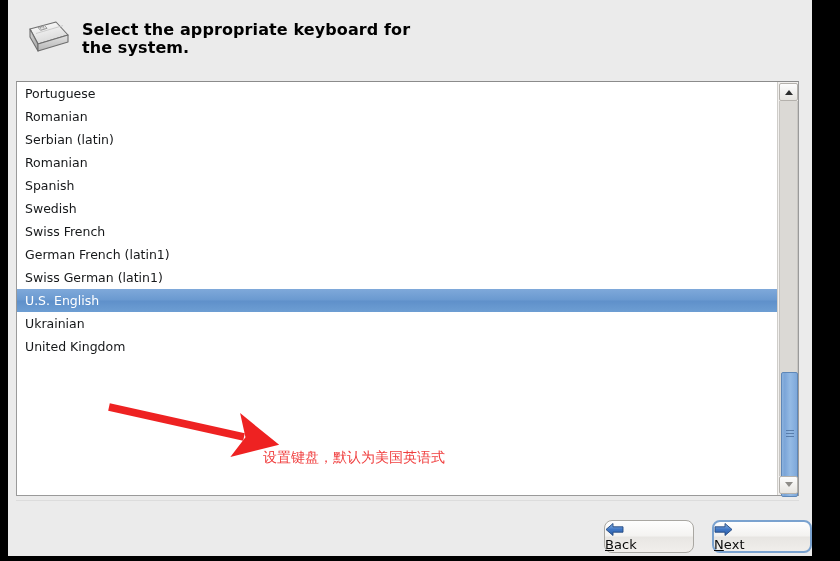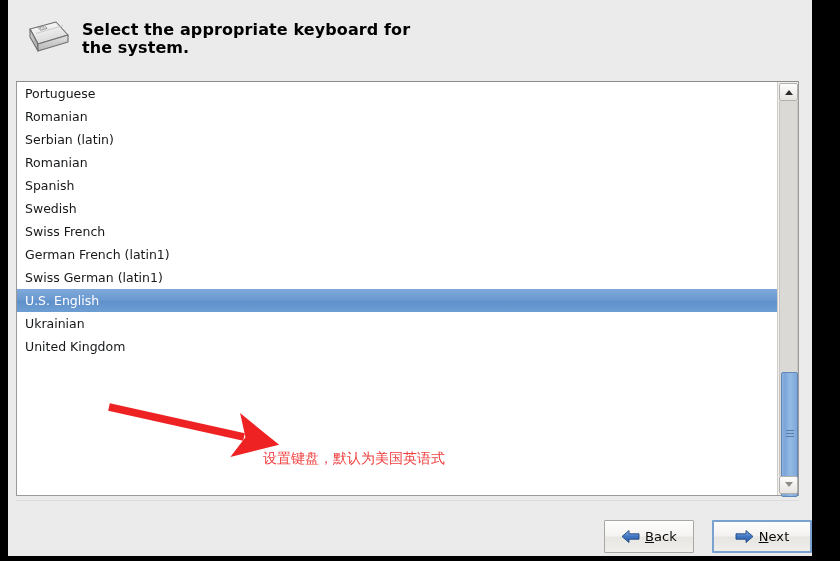--- a/index.html
+++ b/index.html
@@ -189,21 +189,21 @@
     pointer-events: none;
   }
   #annot-text {
     position: absolute;
     left: 255px;
     top: 449px;
     font-size: 14px;
     line-height: 18px;
     color: #f04040;
     white-space: nowrap;
-    font-family: Liberation Sans, sans-serif;
+    font-family: Liberation Mono, monospace;
   }
 
   
   #footer {
     position: absolute;
     left: 0px;
     top: 498px;
     width: 804px;
     height: 58px;
   }
@@ -212,29 +212,29 @@
     left: 8px;
     top: 2px;
     width: 783px;
     height: 1px;
     background: #dcdcdc;
   }
   .btn {
     position: absolute;
     top: 22px;
     height: 33px;
-    border-radius: 1px;
+    border-radius: 8px;
     box-sizing: border-box;
     display: flex;
-    align-items: center;
     justify-content: center;
     font-size: 13px;
     color: #0b0b0b;
     background: linear-gradient(to bottom, #fefefe 0%, #f4f3f1 48%, #e8e6e3 52%, #f1efec 100%);
     border: 1px solid #a9a7a2;
+    flex-direction: column;
   }
   #btn-back {
     left: 596px;
     width: 90px;
   }
   #btn-next {
     left: 704px;
     width: 100px;
     border: 2px solid #7aa2cf;
     background: linear-gradient(to bottom, #fefefe 0%, #f3f2f0 48%, #e7e5e2 52%, #f0eeeb 100%);

